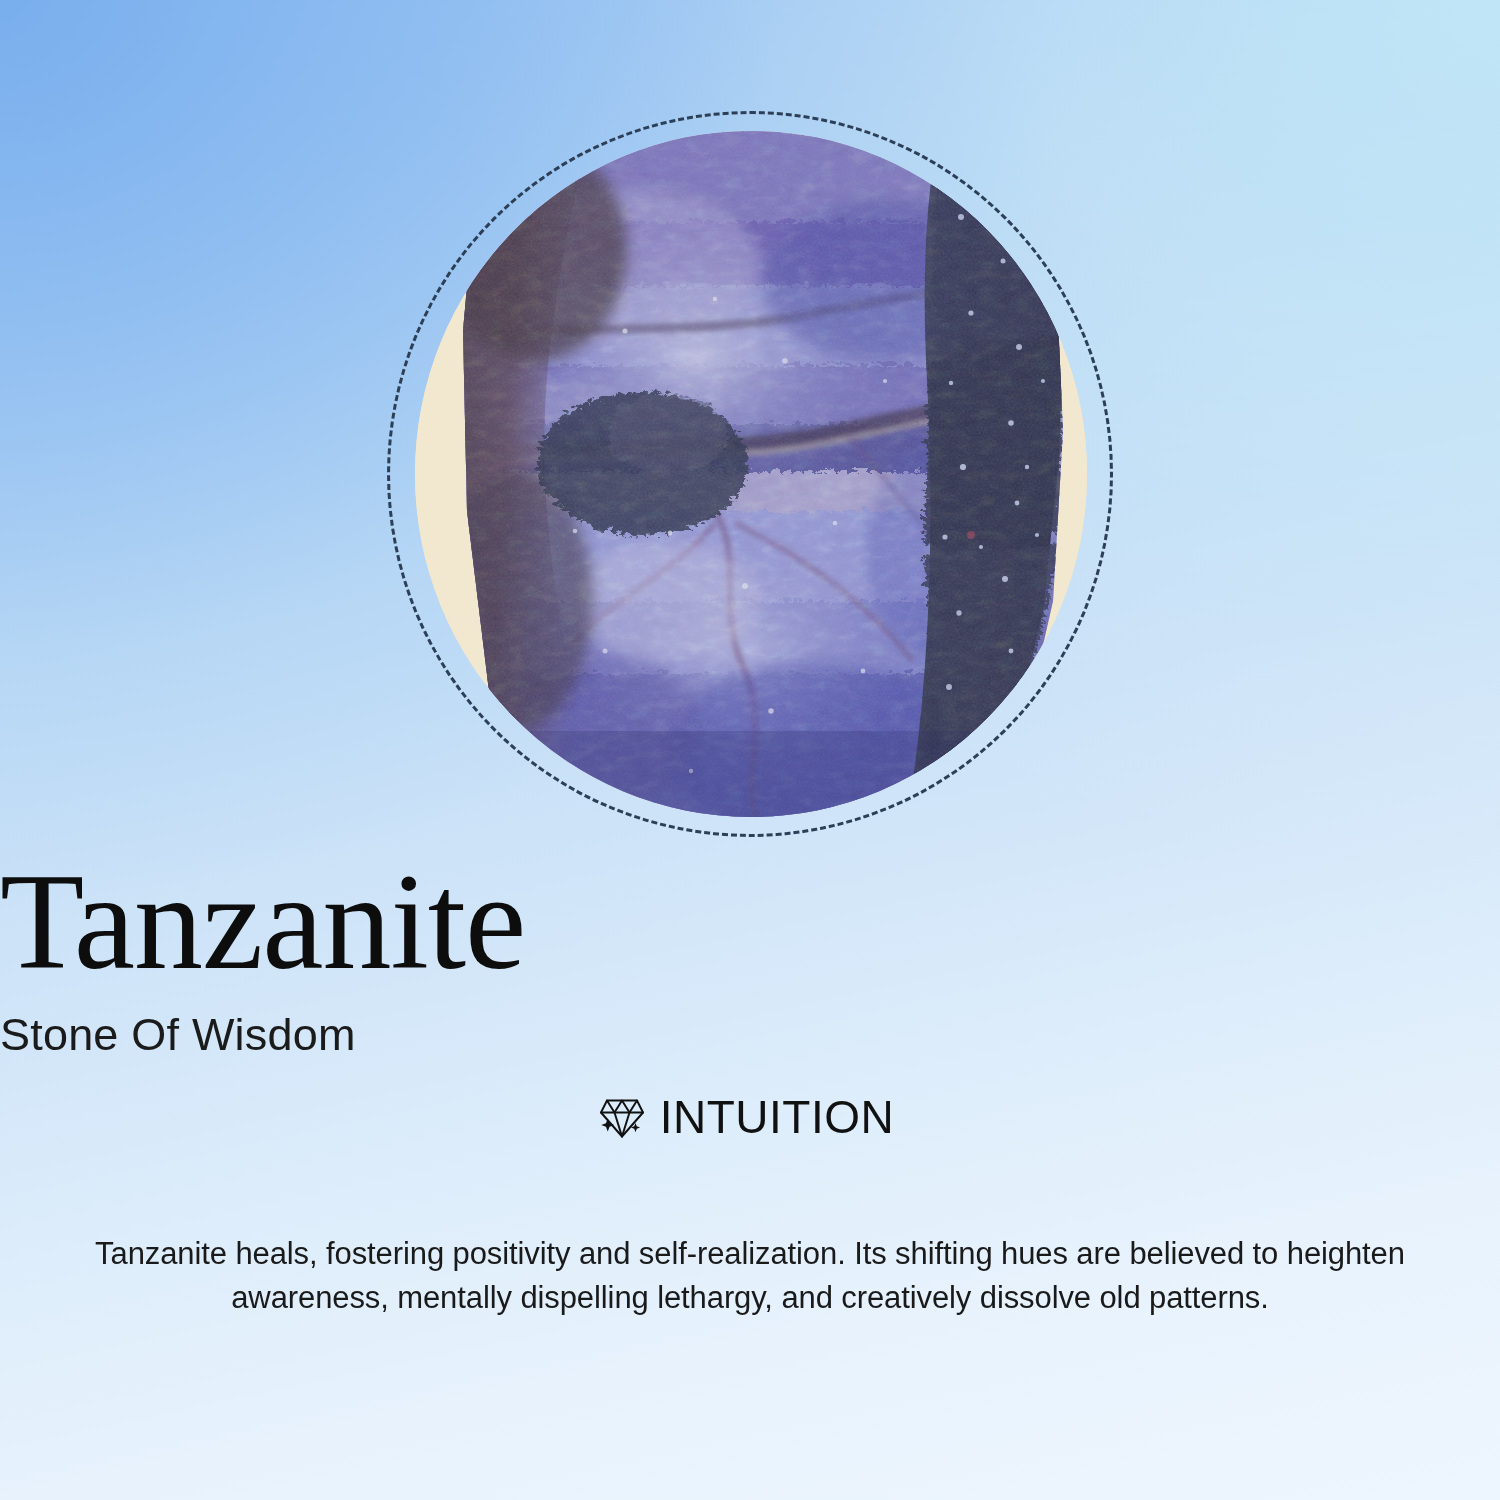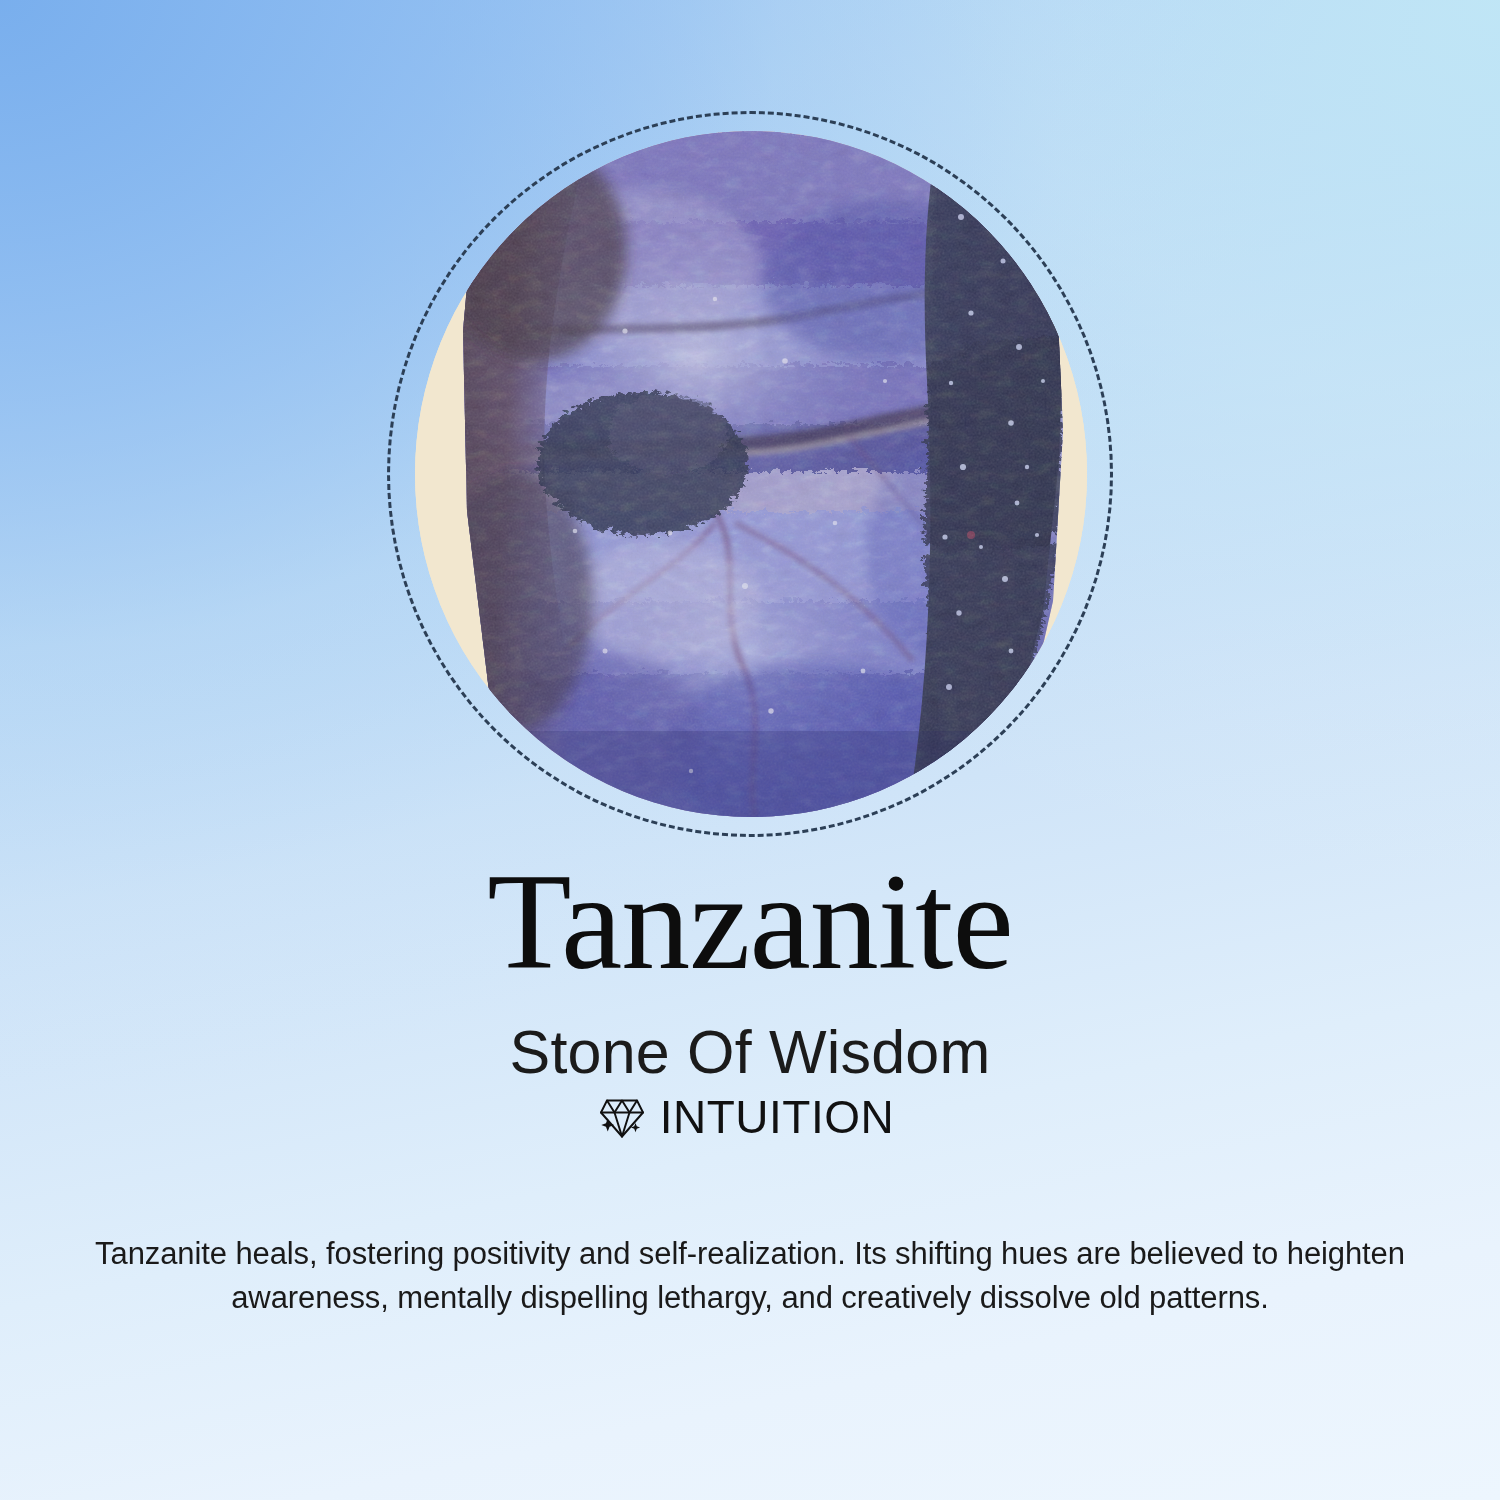--- a/index.html
+++ b/index.html
@@ -72,35 +72,34 @@
     width: 100%;
     height: 100%;
   }
 
   
   #title-block {
     position: absolute;
     left: 0;
     top: 852px;
     width: 1500px;
-    text-align: center;
   }
   #gem-title {
     font-family: "Liberation Serif", "DejaVu Serif", serif;
     font-size: 138px;
     line-height: 1.02;
     font-weight: 400;
     color: #0d0d0d;
     letter-spacing: -1px;
     margin: 0;
   }
   #gem-subtitle {
-    margin: 24px 0 0 0;
+    margin: 16px 0 0 0;
     font-family: "Liberation Sans", sans-serif;
-    font-size: 61px;
+    font-size: 45px;
     font-weight: 400;
     color: #1b1b1b;
     letter-spacing: 0.2px;
   }
 
   
   #keyword-row {
     position: absolute;
     left: 0;
     top: 1090px;

